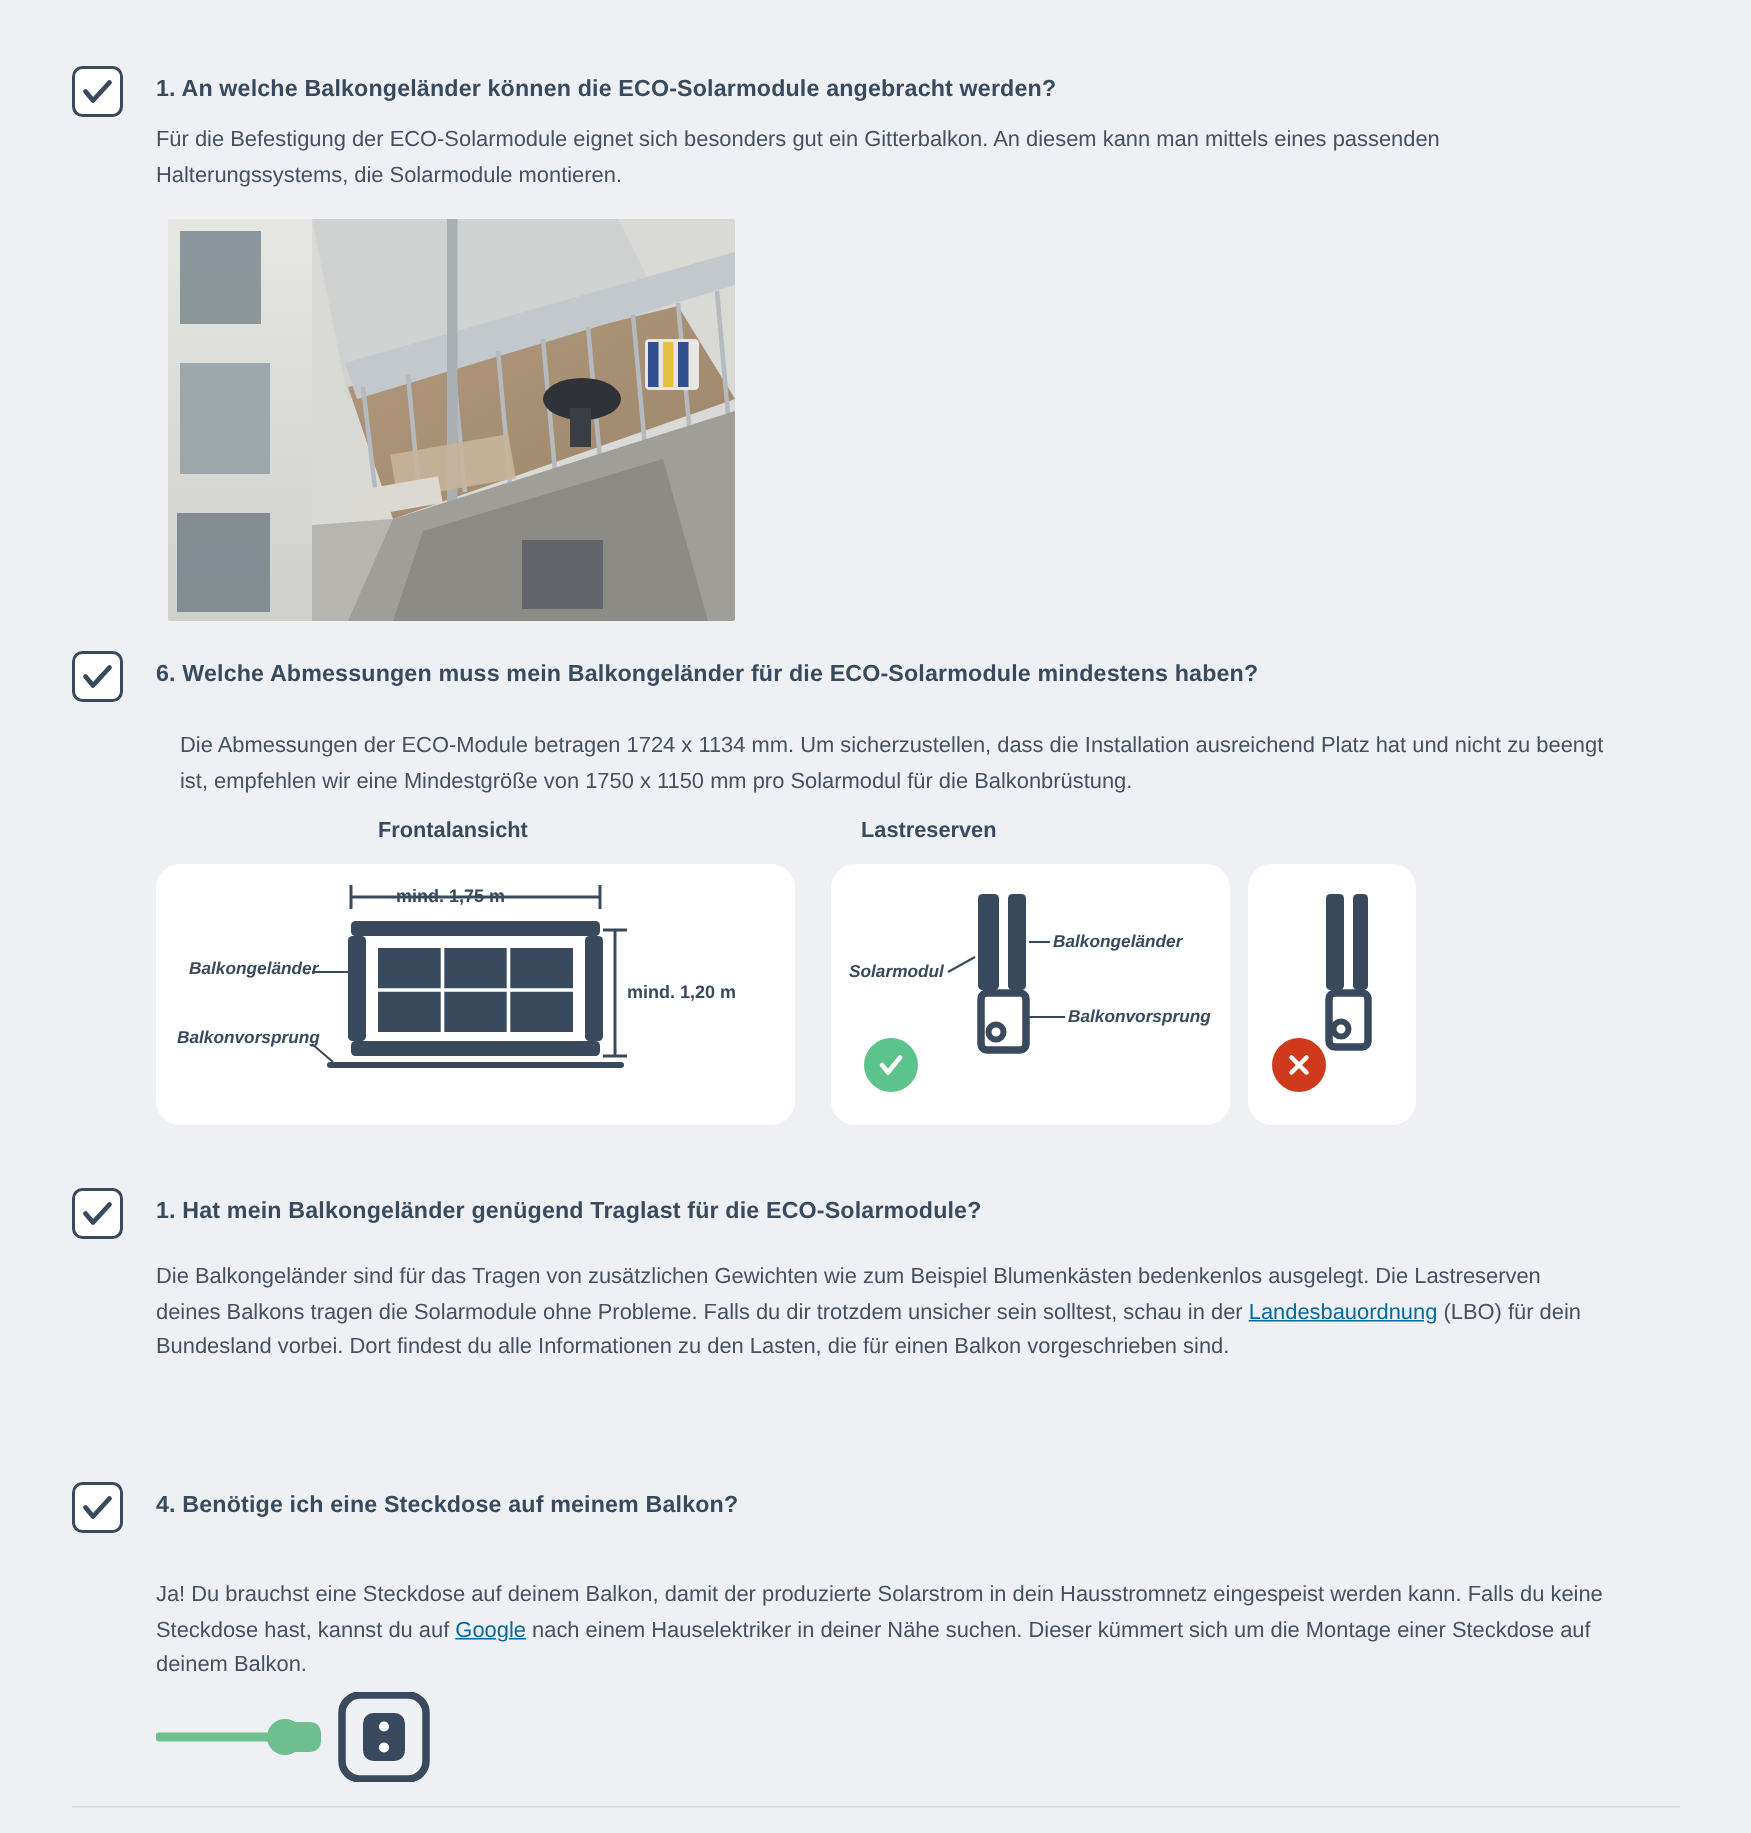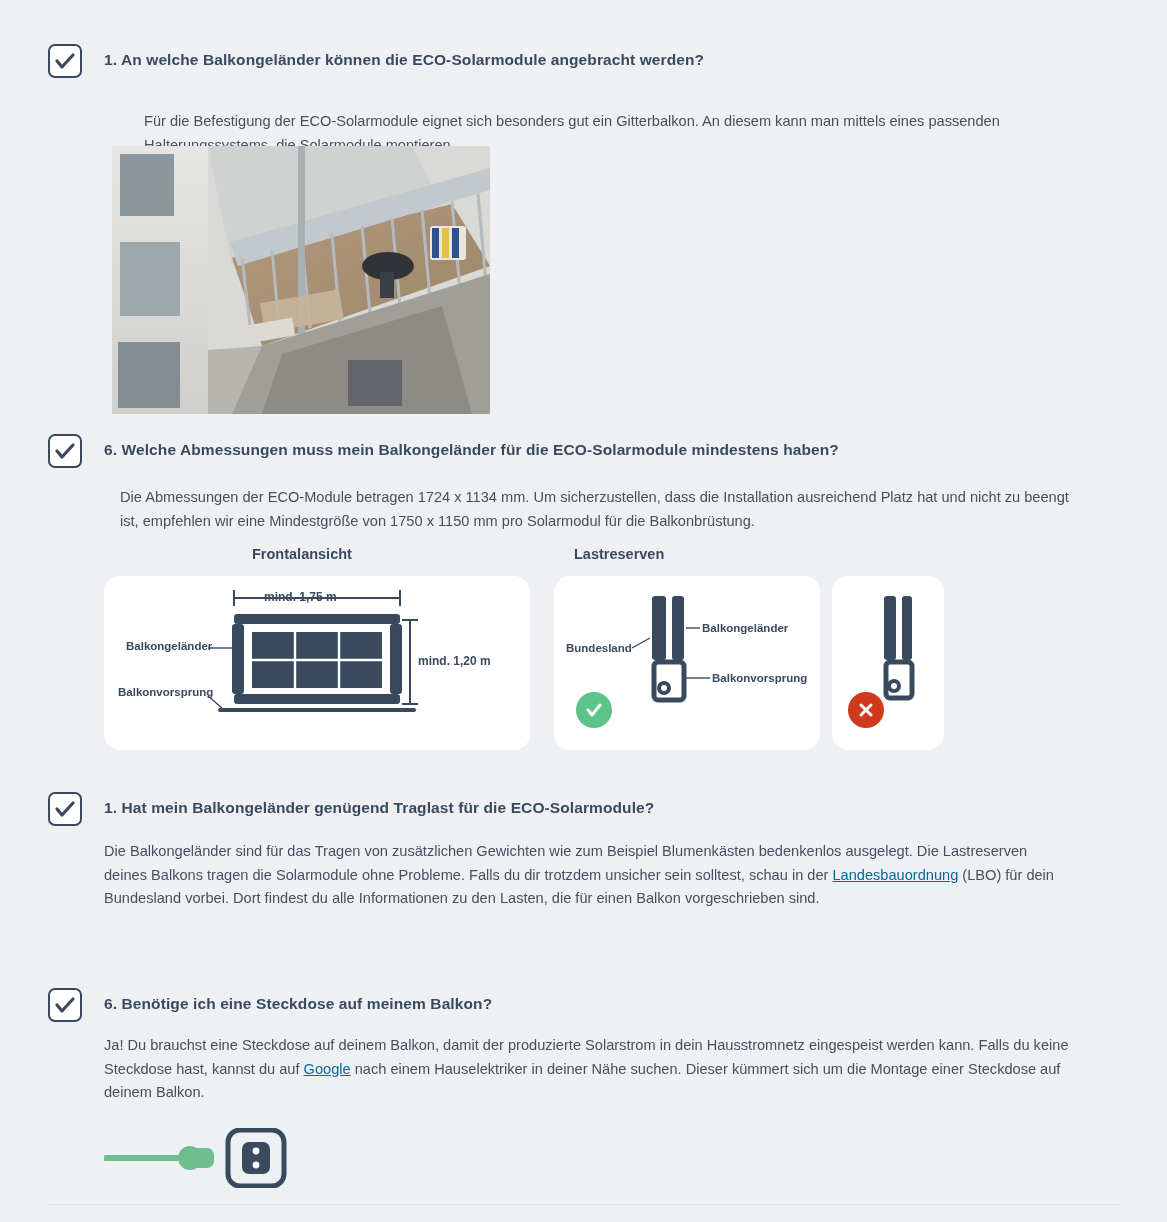--- a/index.html
+++ b/index.html
@@ -52,21 +52,21 @@
     max-width: 975px;
   }
   .link {
     color: #0369a1;
   }
 
   
   #item1 { position: absolute; top: 22px; left: 0; width: 1167px; }
   #item1 .check-box { top: 22px; }
   #item1 .q-title { position: absolute; left: 104px; top: 22px; }
-  #item1 .q-body { position: absolute; left: 104px; top: 88px; width: 965px; margin-left: 40px; }
+  #item1 .q-body { position: absolute; left: 104px; top: 60px; width: 965px; }
   .balcony-photo {
     position: absolute;
     left: 112px;
     top: 124px;
     width: 378px;
     height: 268px;
     border-radius: 2px;
     overflow: hidden;
     background: #b9bfc2;
   }
@@ -106,20 +106,21 @@
     font-weight: bold;
     color: #3a4a5e;
     white-space: nowrap;
   }
   .small-label {
     position: absolute;
     font-size: 11.5px;
     font-weight: bold;
     color: #3a4a5e;
     white-space: nowrap;
+    font-style: italic;
   }
 
   .badge {
     position: absolute;
     width: 36px;
     height: 36px;
     border-radius: 50%;
     display: flex;
     align-items: center;
     justify-content: center;
@@ -131,21 +132,21 @@
   
   #item3 { position: absolute; top: 792px; left: 0; width: 1167px; }
   #item3 .check-box { top: 0px; }
   #item3 .q-title { position: absolute; left: 104px; top: 0px; }
   #item3 .q-body { position: absolute; left: 104px; top: 48px; width: 970px; }
 
   
   #item4 { position: absolute; top: 988px; left: 0; width: 1167px; }
   #item4 .check-box { top: 0px; }
   #item4 .q-title { position: absolute; left: 104px; top: 0px; }
-  #item4 .q-body { position: absolute; left: 104px; top: 46px; width: 968px; }
+  #item4 .q-body { position: absolute; left: 104px; top: 64px; width: 968px; }
   #plug-graphic { position: absolute; left: 104px; top: 140px; width: 200px; height: 60px; }
 
   .divider {
     position: absolute;
     left: 48px;
     top: 1204px;
     width: 1072px;
     height: 1px;
     background: #d8dce2;
   }
@@ -262,21 +263,21 @@
           </g>
 
           <line x1="116" y1="134" x2="310" y2="134" stroke="#3a4a5e" stroke-width="4" stroke-linecap="round"></line>
 
           <line x1="104" y1="72" x2="128" y2="72" stroke="#3a4a5e" stroke-width="1.4"></line>
           <line x1="104" y1="120" x2="118" y2="132" stroke="#3a4a5e" stroke-width="1.4"></line>
         </svg>
       </div>
 
       <div class="card" id="card-side-ok">
-        <div class="small-label" style="left:12px; top:66px;">Bundesland</div>
+        <div class="small-label" style="left:12px; top:66px;">Solarmodul</div>
         <div class="small-label" style="left:148px; top:46px;">Balkongeländer</div>
         <div class="small-label" style="left:158px; top:96px;">Balkonvorsprung</div>
         <svg style="position:absolute; left:0; top:0;" width="266" height="174" viewBox="0 0 266 174">
           <rect x="98" y="20" width="14" height="64" rx="3" fill="#3a4a5e"></rect>
           <rect x="118" y="20" width="12" height="64" rx="3" fill="#3a4a5e"></rect>
           <rect x="100" y="86" width="30" height="38" rx="4" fill="none" stroke="#3a4a5e" stroke-width="5"></rect>
           <circle cx="110" cy="112" r="5" fill="none" stroke="#3a4a5e" stroke-width="4"></circle>
           <line x1="78" y1="72" x2="96" y2="62" stroke="#3a4a5e" stroke-width="1.4"></line>
           <line x1="132" y1="52" x2="146" y2="52" stroke="#3a4a5e" stroke-width="1.4"></line>
           <line x1="132" y1="102" x2="156" y2="102" stroke="#3a4a5e" stroke-width="1.4"></line>
@@ -314,21 +315,21 @@
     <div class="q-title">1. Hat mein Balkongeländer genügend Traglast für die ECO-Solarmodule?</div>
     <div class="q-body"><span>Die Balkongeländer sind für das Tragen von zusätzlichen Gewichten wie zum Beispiel Blumenkästen bedenkenlos ausgelegt. Die Lastreserven deines Balkons tragen die Solarmodule ohne Probleme. Falls du dir trotzdem unsicher sein solltest, schau in der </span><a class="link" href="#">Landesbauordnung</a><span> (LBO) für dein Bundesland vorbei. Dort findest du alle Informationen zu den Lasten, die für einen Balkon vorgeschrieben sind.</span></div>
   </div>
 
   <div class="faq-item" id="item4">
     <div class="check-box">
       <svg width="30" height="30" viewBox="0 0 30 30">
         <polyline points="7,15 12,21 23,9" fill="none" stroke="#3a4a5e" stroke-width="3.2" stroke-linecap="round" stroke-linejoin="round"></polyline>
       </svg>
     </div>
-    <div class="q-title">6. Benötige ich eine Steckdose auf meinem Balkon?</div>
+    <div class="q-title">4. Benötige ich eine Steckdose auf meinem Balkon?</div>
     <div class="q-body"><span>Ja! Du brauchst eine Steckdose auf deinem Balkon, damit der produzierte Solarstrom in dein Hausstromnetz eingespeist werden kann. Falls du keine Steckdose hast, kannst du auf </span><a class="link" href="#">Google</a><span> nach einem Hauselektriker in deiner Nähe suchen. Dieser kümmert sich um die Montage einer Steckdose auf deinem Balkon.</span></div>
 
     <div id="plug-graphic">
       <svg width="200" height="60" viewBox="0 0 200 60">
 
         <line x1="2" y1="30" x2="78" y2="30" stroke="#6fbf8e" stroke-width="6" stroke-linecap="round"></line>
 
         <circle cx="86" cy="30" r="12" fill="#6fbf8e"></circle>
         <rect x="86" y="20" width="24" height="20" rx="7" fill="#6fbf8e"></rect>
 

